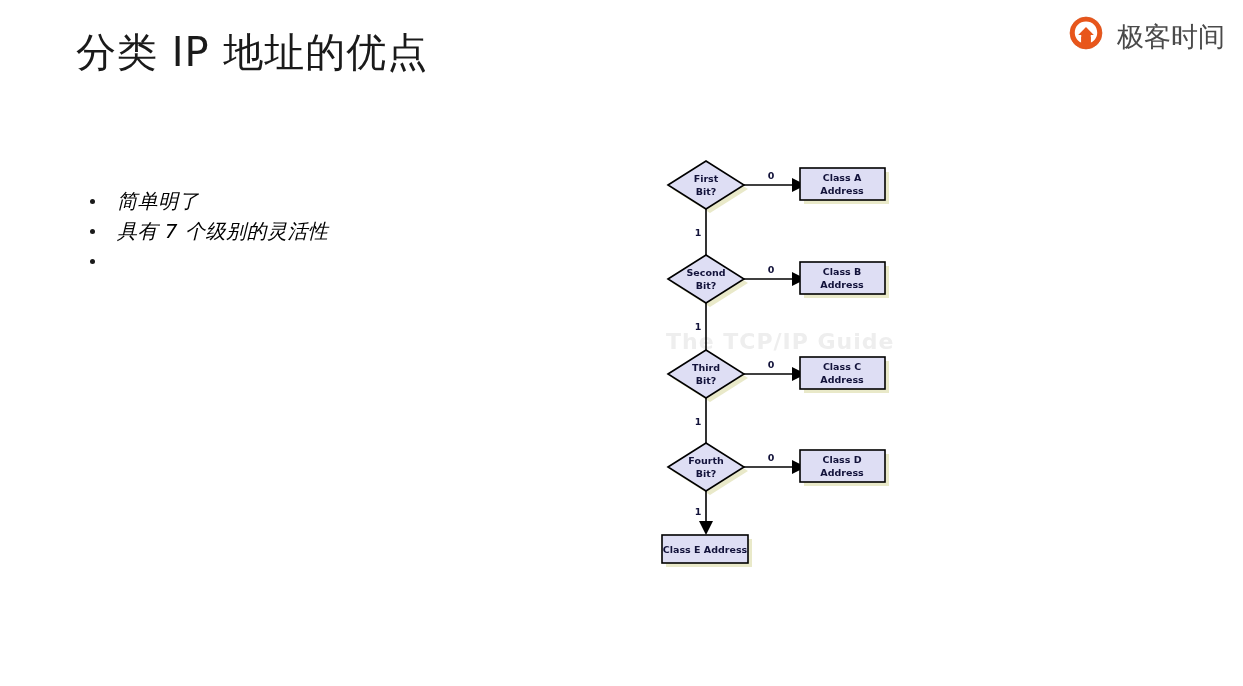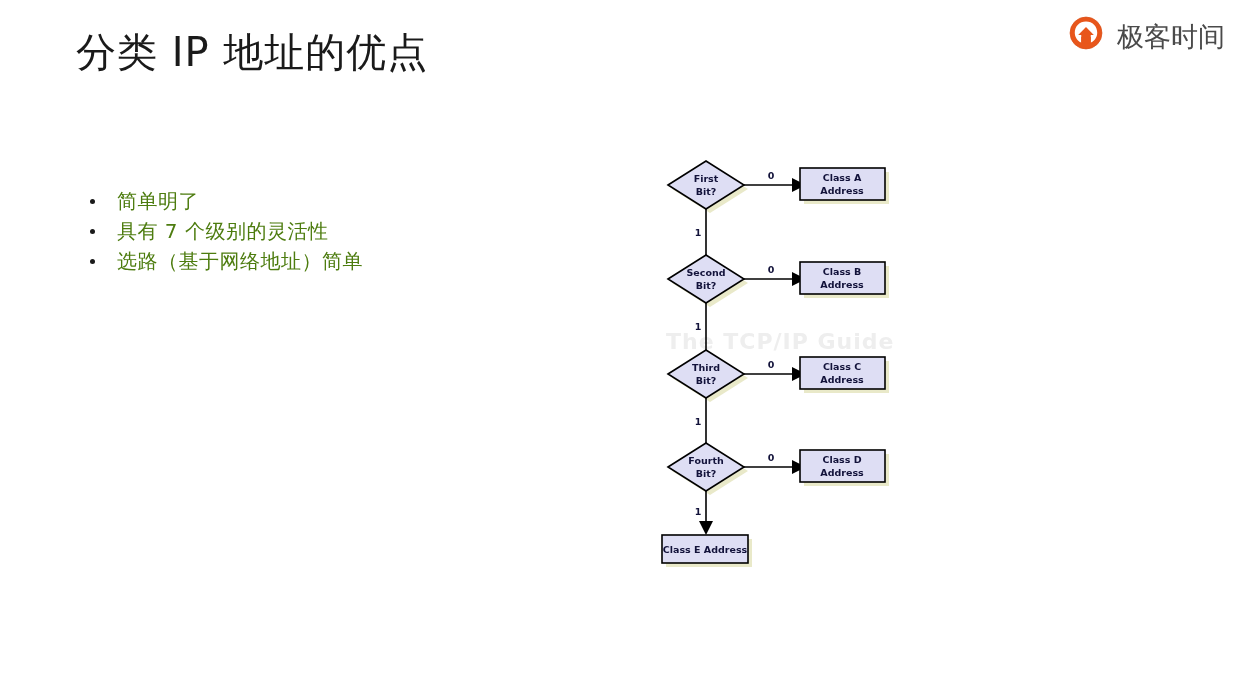--- a/index.html
+++ b/index.html
@@ -60,24 +60,25 @@
     top: 186px;
     margin: 0;
     padding: 0;
     list-style: none;
   }
   #bullet-list li {
     position: relative;
     padding-left: 29px;
     font-size: 20px;
     line-height: 30px;
-    color: #4d7c0f;
+    color: #000000;
     font-family: "DejaVu Sans", "Liberation Sans", sans-serif;
     letter-spacing: 0.5px;
     white-space: nowrap;
+    font-style: italic;
   }
   #bullet-list li .bullet-dot {
     position: absolute;
     left: 2px;
     top: 13px;
     width: 5px;
     height: 5px;
     border-radius: 50%;
     background: #1a1a1a;
   }
@@ -145,21 +146,20 @@
   <li>
     <span class="bullet-dot"></span>
     <span>简单明了</span>
   </li>
   <li>
     <span class="bullet-dot"></span>
     <span>具有 7 个级别的灵活性</span>
   </li>
   <li>
     <span class="bullet-dot"></span>
-    <span>选路（基于网络地址）简单</span>
   </li>
 </ul>
 
 <div id="flowchart-figure">
   <svg id="flowchart-svg" viewBox="0 0 280 440">
 
     <text class="wm-text" x="26" y="204">The TCP/IP Guide</text>
 
     <g>
       <polygon class="shape-shadow" points="28,40 66,16 104,40 66,64" transform="translate(4,4)"></polygon>

